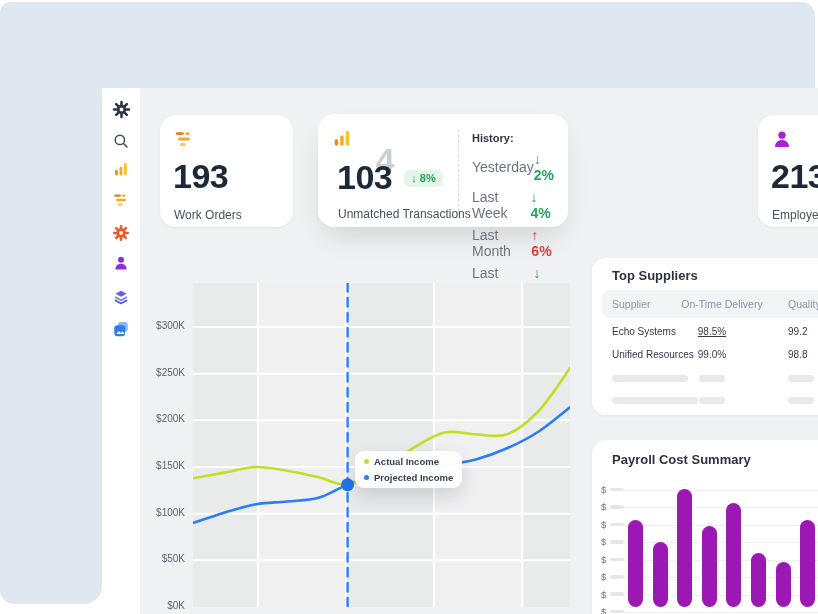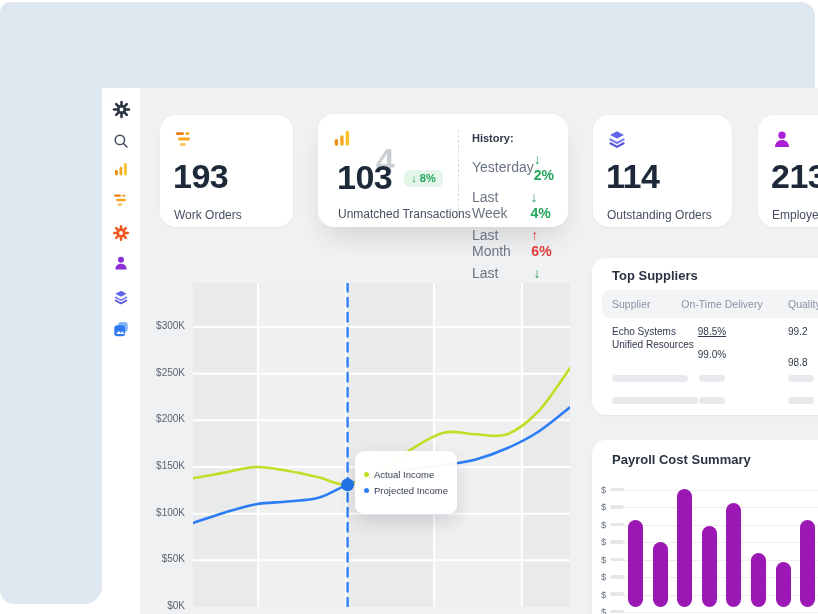--- a/index.html
+++ b/index.html
@@ -23,21 +23,21 @@
   .hist{position:absolute;left:154px;top:18px;width:86px;}
   .hist-title{font-size:11px;font-weight:700;color:#2e3747;margin-bottom:7px;}
   .hist-row{display:flex;justify-content:space-between;align-items:center;font-size:14px;color:#6b7483;margin-bottom:6px;}
   .hist-val{font-weight:600;}
   .tone-positive{color:#23a55a;}
   .tone-negative{color:#e23b3b;}
   .section-title{position:absolute;font-size:13px;font-weight:600;color:#2b3342;}
   .chart-ylabel{position:absolute;right:0;font-size:10px;color:#5a6472;}
   .chart-wrap{position:absolute;left:91px;top:195px;width:377px;height:324px;}
   .tooltip{position:absolute;left:253px;top:363px;background:rgba(255,255,255,.96);border-radius:9px;
-           box-shadow:0 8px 18px rgba(20,30,55,.14);padding:16px 9px;z-index:5;}
+           box-shadow:0 8px 18px rgba(20,30,55,.14);padding:3px 9px;z-index:5;font-weight:bold;}
   .tt-row{display:flex;align-items:center;font-size:9.5px;color:#39414f;line-height:1.65;white-space:nowrap;}
   .tt-dot{width:5px;height:5px;border-radius:50%;margin-right:5px;flex:0 0 auto;}
   .tbl-head{position:absolute;left:10px;top:32px;width:320px;height:28px;background:#f3f4f6;border-radius:8px;}
   .tbl-head span{position:absolute;top:8px;font-size:10.5px;color:#8a93a3;}
   .tbl-cell{position:absolute;font-size:10px;color:#2f3a4a;}
   .skel{position:absolute;height:7px;background:#e7e9ec;border-radius:4px;}
   .pay-grid{position:absolute;left:28px;height:1px;width:304px;background:#eceef0;}
   .pay-ylab{position:absolute;left:9px;font-size:9.5px;color:#6a7382;display:flex;align-items:center;}
   .pay-pill{display:inline-block;width:14px;height:3.5px;background:#e4e6ea;border-radius:2px;margin-left:4px;}
   .pay-bar{position:absolute;width:15px;background:#9c18b5;border-radius:8px;}
@@ -150,31 +150,20 @@
             <span class="hist-val tone-negative">↑ 6%</span>
           </div>
           <div class="hist-row">
             <span>Last Quarter</span>
             <span class="hist-val tone-positive">↓ 4%</span>
           </div>
         </div>
     </div>
   </div>
 
-  <div class="card" style="left:491px;top:27px;width:139px;height:112px;">
-    <span class="kpi-icon">
-      <svg width="22" height="22" viewBox="0 0 24 24">
-          <path d="M12 3.5l7.5 4-7.5 4-7.5-4z" fill="#6163e8"></path>
-          <path d="M4.8 12.5l7.2 3.9 7.2-3.9" stroke="#8184f0" stroke-width="2.4" fill="none" stroke-linecap="round" stroke-linejoin="round"></path>
-          <path d="M4.8 16.7l7.2 3.9 7.2-3.9" stroke="#5557e0" stroke-width="2.4" fill="none" stroke-linecap="round" stroke-linejoin="round"></path>
-        </svg>
-    </span>
-    <div class="kpi-num">114</div>
-    <div class="kpi-label">Outstanding Orders</div>
-  </div>
 
   <div class="card" style="left:656px;top:27px;width:180px;height:112px;">
     <span class="kpi-icon">
       <svg width="22" height="22" viewBox="0 0 24 24">
           <circle cx="12" cy="7.8" r="4" fill="#ab1fd6"></circle>
           <path d="M4.5 20c0-4.1 3.4-7 7.5-7s7.5 2.9 7.5 7v.6h-15z" fill="#ab1fd6"></path>
         </svg>
     </span>
     <div class="kpi-num">213</div>
     <div class="kpi-label">Employees</div>
@@ -225,23 +214,23 @@
     <div class="section-title" style="left:20px;top:10px;position:absolute;">Top Suppliers</div>
     <div class="tbl-head">
       <span style="left:10px;">Supplier</span>
       <span style="left:60px;width:120px;text-align:center;">On-Time Delivery</span>
       <span style="left:186px;">Quality Score</span>
     </div>
     <div id="supplier-rows">
         <div class="tbl-cell" style="left: 20px; top: 68px;">Echo Systems</div>
         <div class="tbl-cell" style="left: 60px; top: 68px; width: 120px; text-align: center; text-decoration: underline;">98.5%</div>
         <div class="tbl-cell" style="left: 196px; top: 68px;">99.2</div>
-        <div class="tbl-cell" style="left: 20px; top: 81px;">Unified Resources</div>
+        <div class="tbl-cell" style="left: 20px; top: 91px;">Unified Resources</div>
         <div class="tbl-cell" style="left: 60px; top: 91px; width: 120px; text-align: center;">99.0%</div>
-        <div class="tbl-cell" style="left: 196px; top: 91px; margin-top: 8px;">98.8</div>
+        <div class="tbl-cell" style="left: 196px; top: 91px;">98.8</div>
         <div class="skel" style="left: 20px; top: 117px; width: 76px;"></div>
         <div class="skel" style="left: 107px; top: 117px; width: 26px;"></div>
         <div class="skel" style="left: 196px; top: 117px; width: 26px;"></div>
         <div class="skel" style="left: 20px; top: 139px; width: 86px;"></div>
         <div class="skel" style="left: 107px; top: 139px; width: 26px;"></div>
         <div class="skel" style="left: 196px; top: 139px; width: 26px;"></div>
       </div>
   </div>
 
   <div class="card" style="left:490px;top:352px;width:340px;height:220px;border-radius:14px;">

